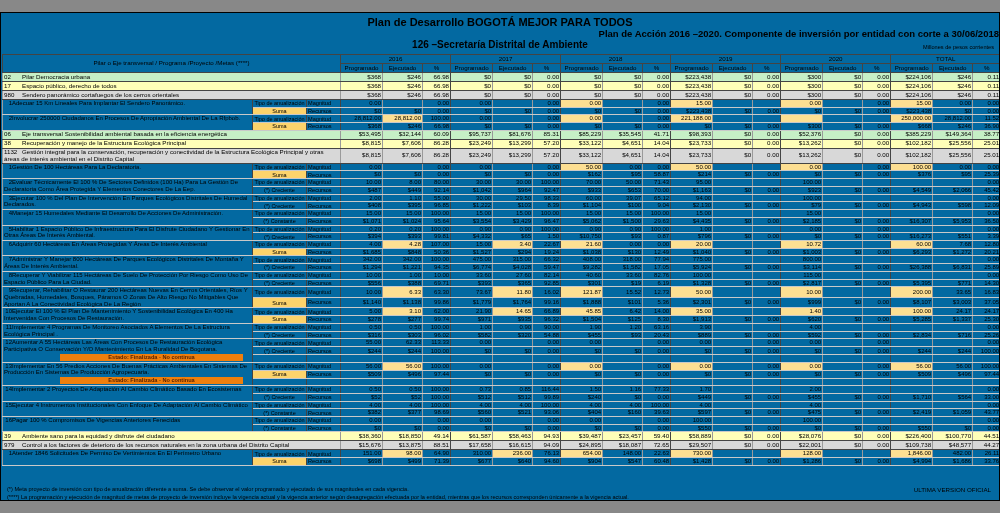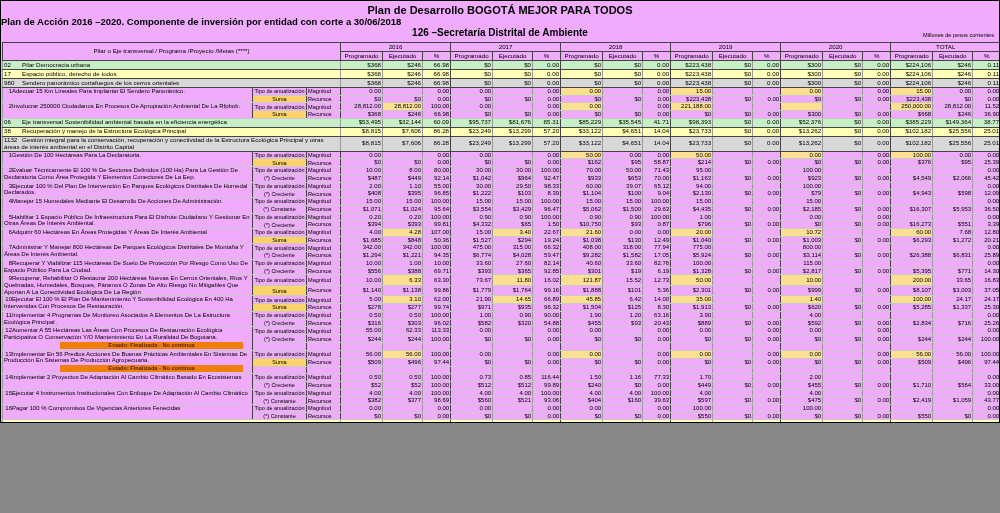--- a/index.html
+++ b/index.html
@@ -1,19 +1,19 @@
 <!DOCTYPE html>
 <html><head>
 <meta charset="utf-8">
 <style>
   html,body{margin:0;padding:0;background:#888;}
-  .page{width:1000px;height:423px;position:relative;background:#f0abfc;border:1px solid #000;
-        box-sizing:border-box;font-family:"Liberation Sans",sans-serif;color:#000;overflow:hidden;}
+  .page{width:1000px;height:489px;position:relative;background:#0369a1;border:1px solid #000;
+        box-sizing:border-box;font-family:"Liberation Sans",sans-serif;color:#000;overflow:hidden;margin-top:12px;}
   .title1{font-size:11px;font-weight:bold;text-align:center;padding-top:3px;}
-  .title2{font-size:9.5px;font-weight:bold;text-align:left;}
+  .title2{font-size:9.5px;font-weight:bold;text-align:right;}
   .title3{font-size:10px;font-weight:bold;text-align:center;}
   .unit-note{position:absolute;right:5px;top:31px;font-size:5.6px;}
 
   table.rpt{border-collapse:collapse;table-layout:fixed;width:997px;margin:4px 0 0 1px;border:1px solid #444;}
   .rpt td,.rpt th{overflow:hidden;padding:0 1px;font-size:6px;line-height:1.12;border:1px solid #c9c9c9;
         border-left:1px solid #9a9a9a;border-right:1px solid #9a9a9a;white-space:normal;}
   .rpt th{font-weight:normal;border:1px solid #444;text-align:center;font-size:6.2px;height:8px;}
   .rpt tr{height:7px;}
   tr.sumrow{height:9px;}
   tr.sumrow td{border-top:1px solid #444;border-bottom:1px solid #444;font-size:6.2px;}

